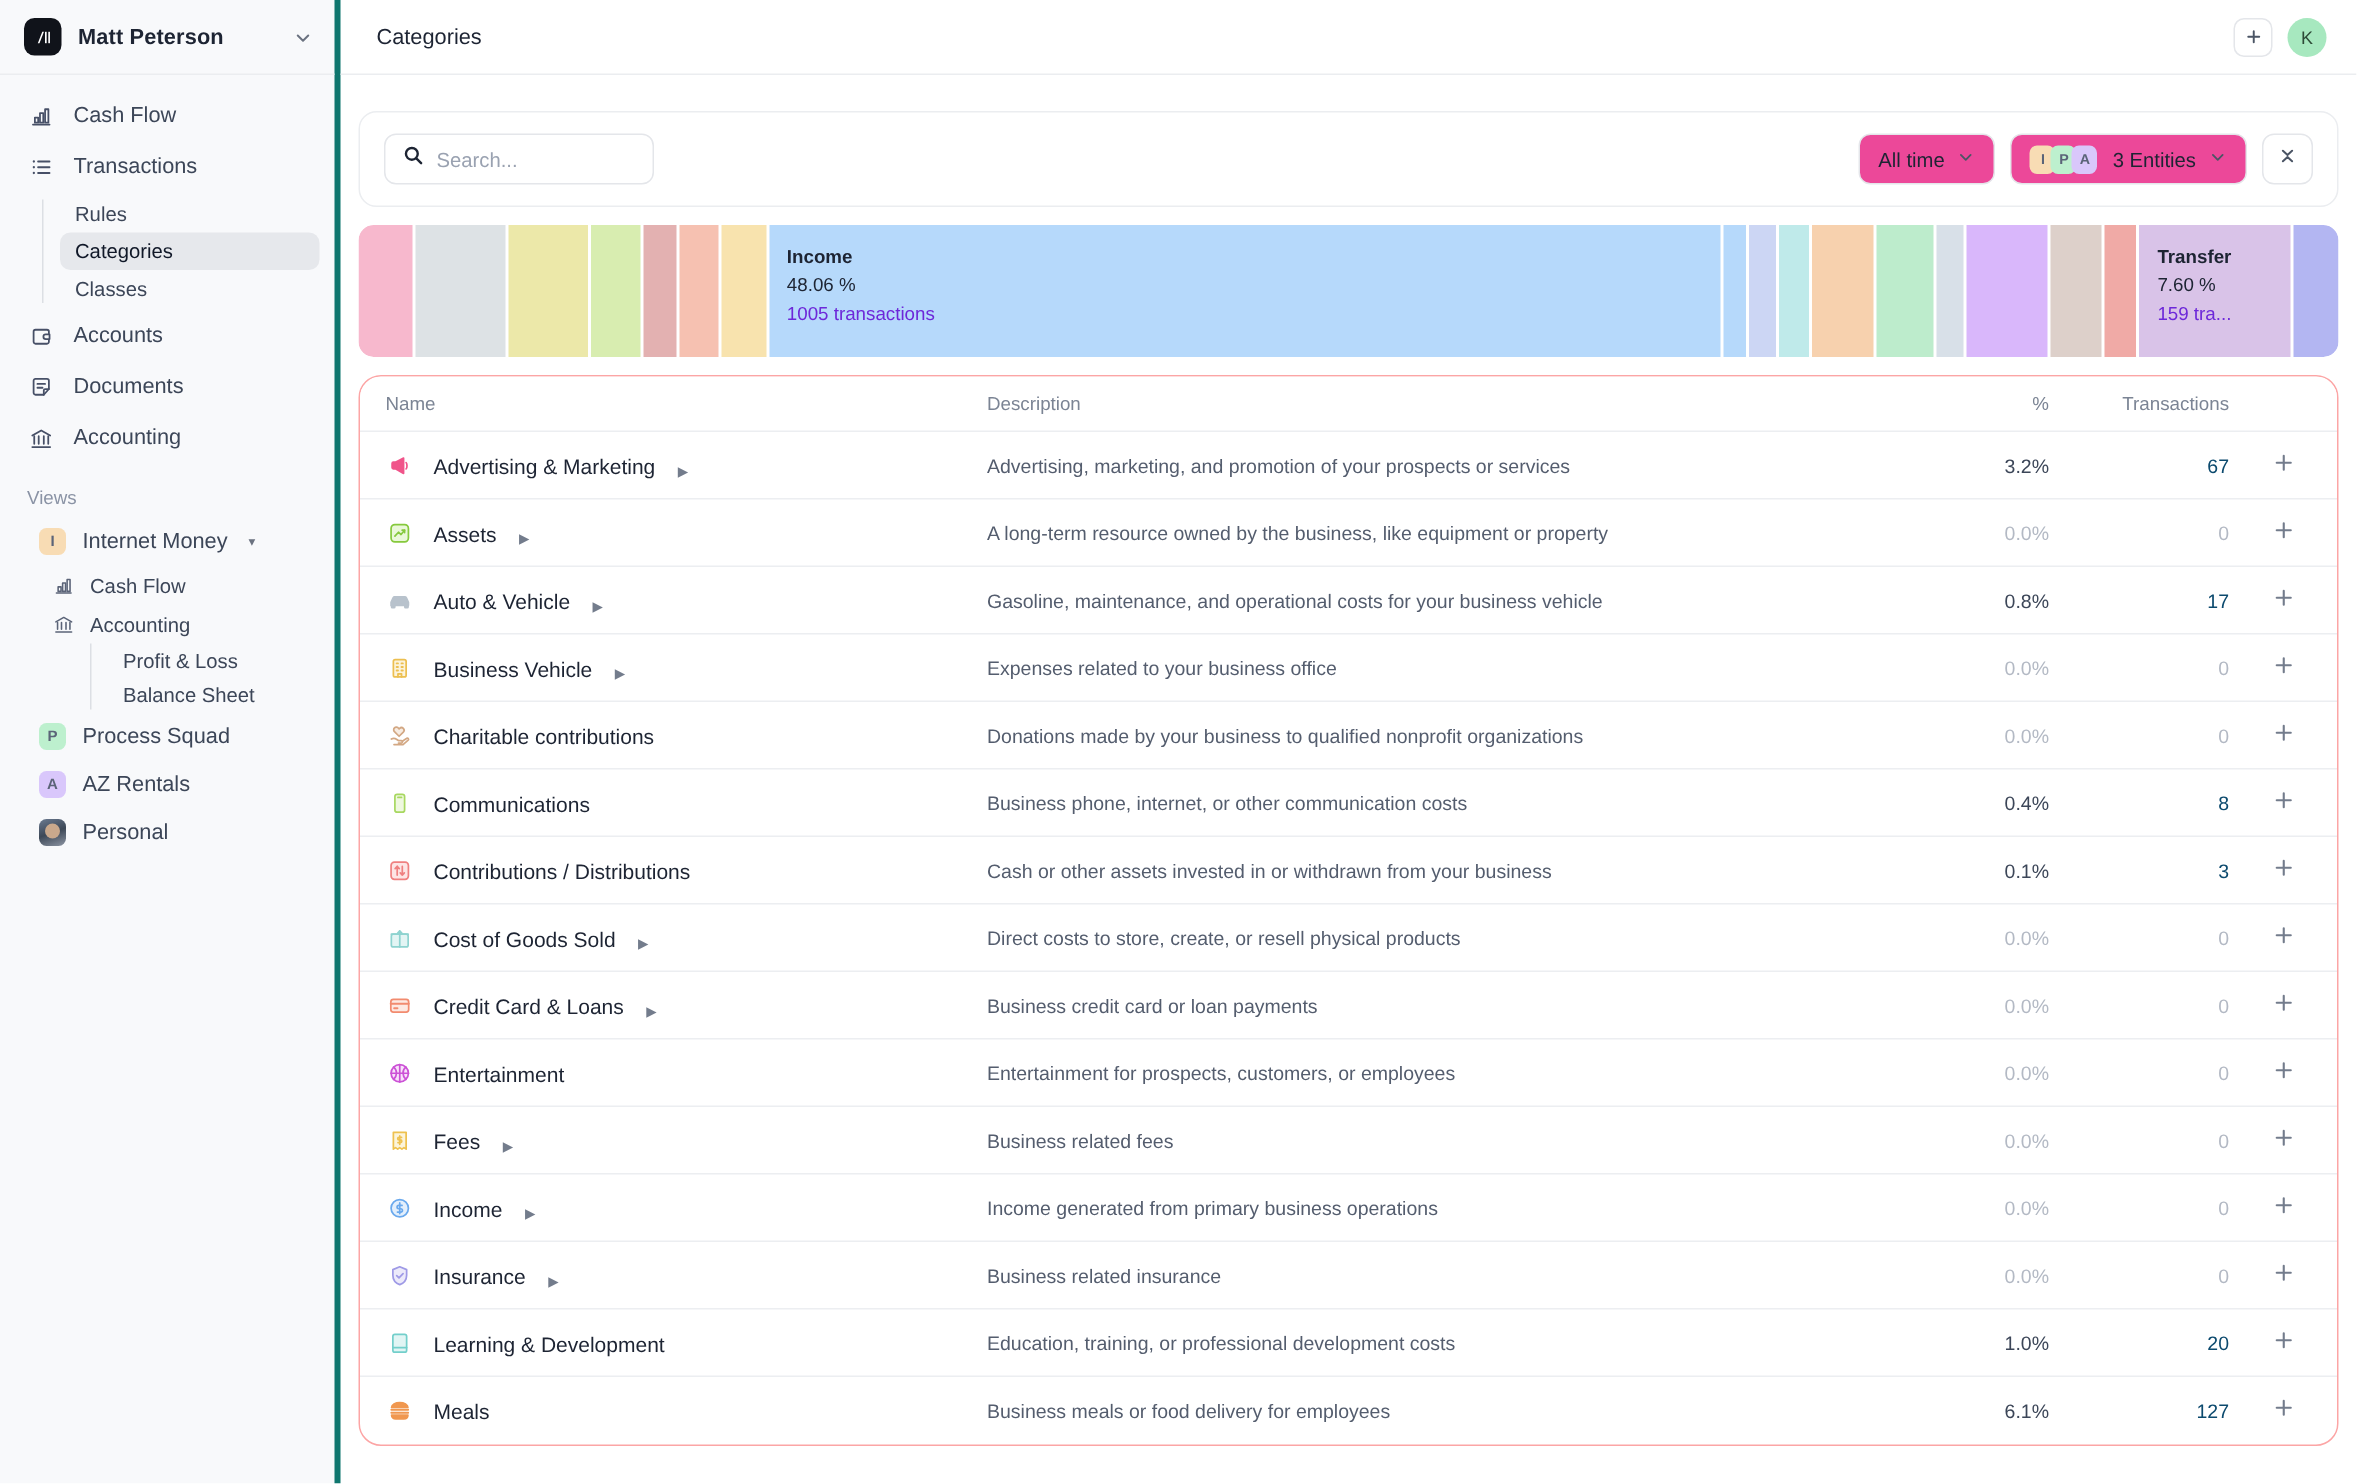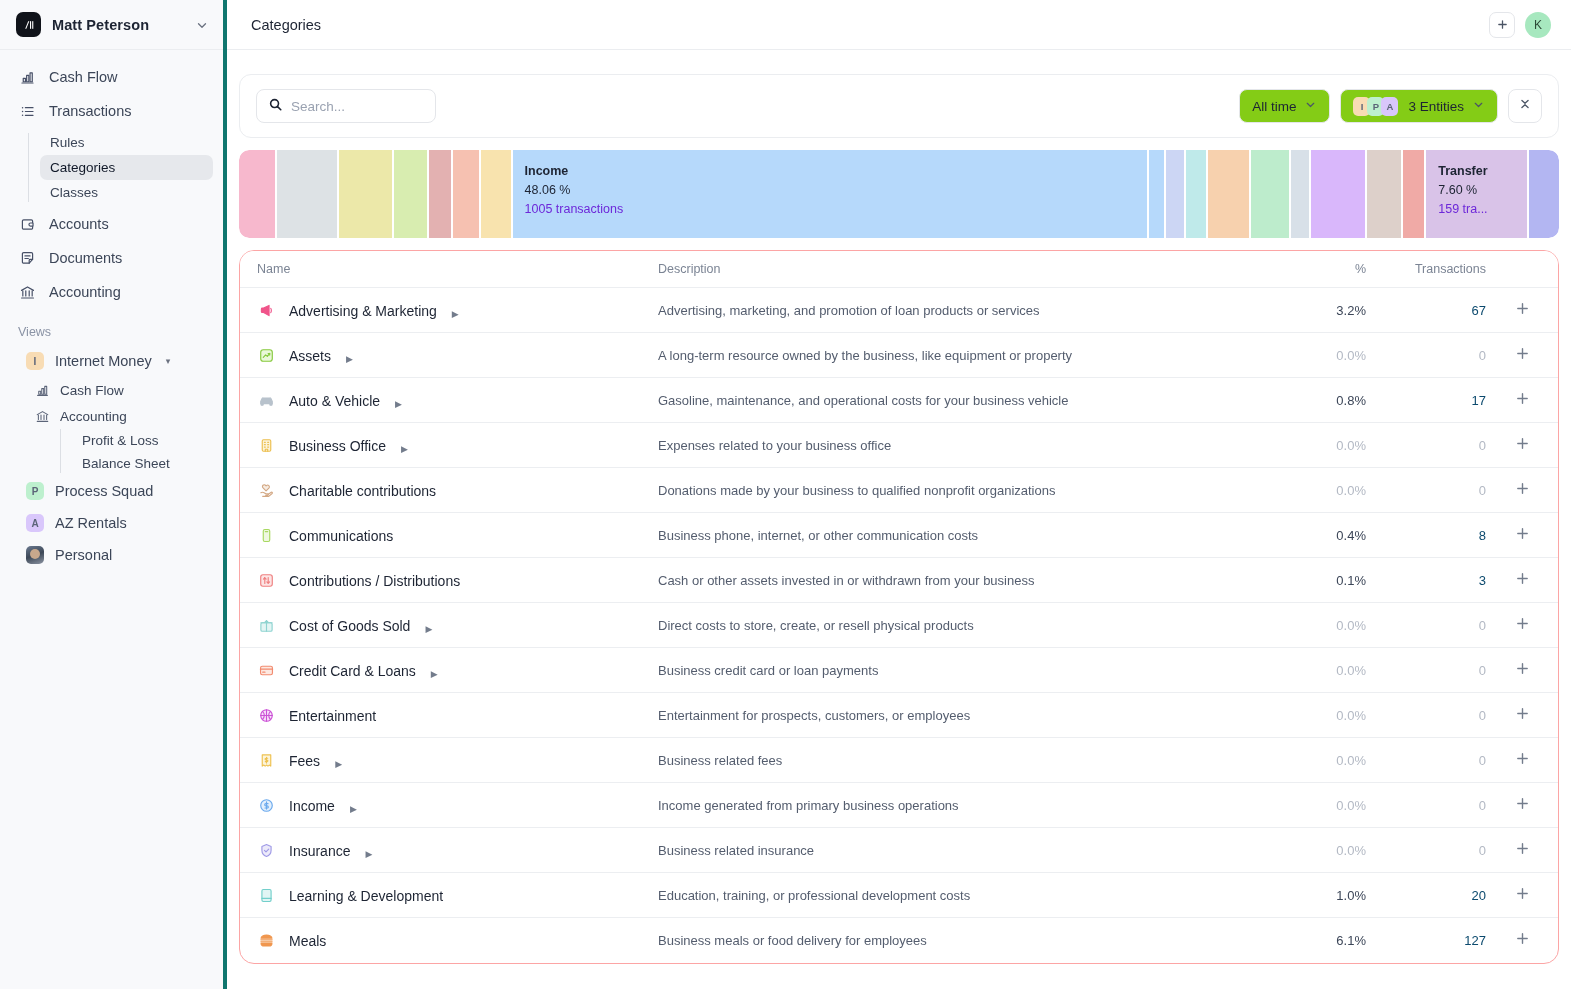--- a/index.html
+++ b/index.html
@@ -123,21 +123,21 @@
   }
   .search-box input {
     border: none; outline: none; font-size: 13.5px; color: #a21caf;
     font-family: "Liberation Sans", sans-serif; width: 100%; background: transparent;
   }
   .search-box input::placeholder { color: #9aa2b1; }
   .spacer { flex: 1; }
   .pill {
     height: 34px; border: 1px solid #e4e6ea; border-radius: 8px;
     display: flex; align-items: center; gap: 8px; padding: 0 12px;
-    font-size: 13.5px; color: #1d2433; background: #84cc16; cursor: pointer;
+    font-size: 13.5px; color: #1d2433; background: #ec4899; cursor: pointer;
   }
   .sq-btn {
     width: 34px; height: 34px; border: 1px solid #e4e6ea; border-radius: 8px;
     display: flex; align-items: center; justify-content: center;
     color: #4b5565; background: #fff; cursor: pointer;
   }
   .ent-stack { display: flex; align-items: center; }
   .ent-chip {
     width: 17px; height: 19px; border-radius: 5px; font-size: 9.5px;
     display: flex; align-items: center; justify-content: center;
@@ -438,21 +438,21 @@
                     <span class="cat-icon">
                       <svg width="17" height="17" viewBox="0 0 20 20" fill="none" stroke="#f0548a" stroke-width="1.35" stroke-linecap="round" stroke-linejoin="round">
                         <path d="M4 8.2v3.2a1 1 0 0 0 1 1h1.6L13 16V4L6.6 7.2H5a1 1 0 0 0-1 1z" fill="#f0548a" stroke="#f0548a"></path>
                         <path d="M15 7.5c.9.7.9 4.3 0 5" stroke="#f0548a"></path>
                       </svg>
                     </span>
                     <span class="name-text">Advertising &amp; Marketing</span>
                     <span class="exp-caret">▶</span>
                   </div>
                 </td>
-                <td><span class="desc-text">Advertising, marketing, and promotion of loan products or services</span></td>
+                <td><span class="desc-text">Advertising, marketing, and promotion of your prospects or services</span></td>
                 <td class="pct">3.2%</td>
                 <td class="tx">67</td>
                 <td class="add-cell"><span class="plus">
                     <svg width="15" height="15" viewBox="0 0 16 16" fill="none" stroke="#737c8c" stroke-width="1.5" stroke-linecap="round">
                       <path d="M8 3v10M3 8h10"></path>
                     </svg>
                   </span></td>
               </tr>
               <tr>
                 <td>
@@ -502,21 +502,21 @@
               <tr>
                 <td>
                   <div class="name-cell">
                     <span class="cat-icon">
                       <svg width="17" height="17" viewBox="0 0 20 20" fill="none" stroke="#ecbf50" stroke-width="1.35" stroke-linecap="round" stroke-linejoin="round">
                         <rect x="5" y="3.2" width="10" height="13.6" rx="1.4" fill="#fcf3da" stroke="#ecbf50"></rect>
                         <path d="M7.6 6.2h1M11.4 6.2h1M7.6 9h1M11.4 9h1M7.6 11.8h1M11.4 11.8h1" stroke-width="1.5"></path>
                         <path d="M8.6 16.8v-2.4h2.8v2.4"></path>
                       </svg>
                     </span>
-                    <span class="name-text">Business Office</span>
+                    <span class="name-text">Business Vehicle</span>
                     <span class="exp-caret">▶</span>
                   </div>
                 </td>
                 <td><span class="desc-text">Expenses related to your business office</span></td>
                 <td class="pct zero">0.0%</td>
                 <td class="tx zero">0</td>
                 <td class="add-cell"><span class="plus">
                     <svg width="15" height="15" viewBox="0 0 16 16" fill="none" stroke="#737c8c" stroke-width="1.5" stroke-linecap="round">
                       <path d="M8 3v10M3 8h10"></path>
                     </svg>

